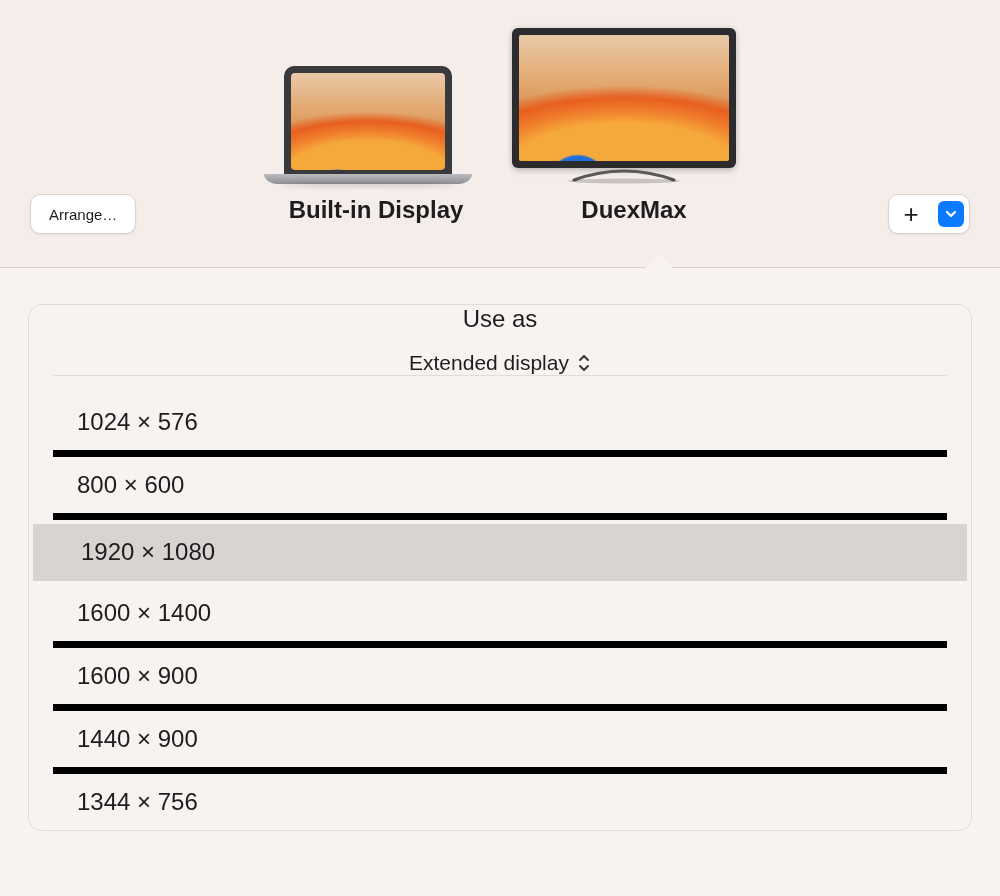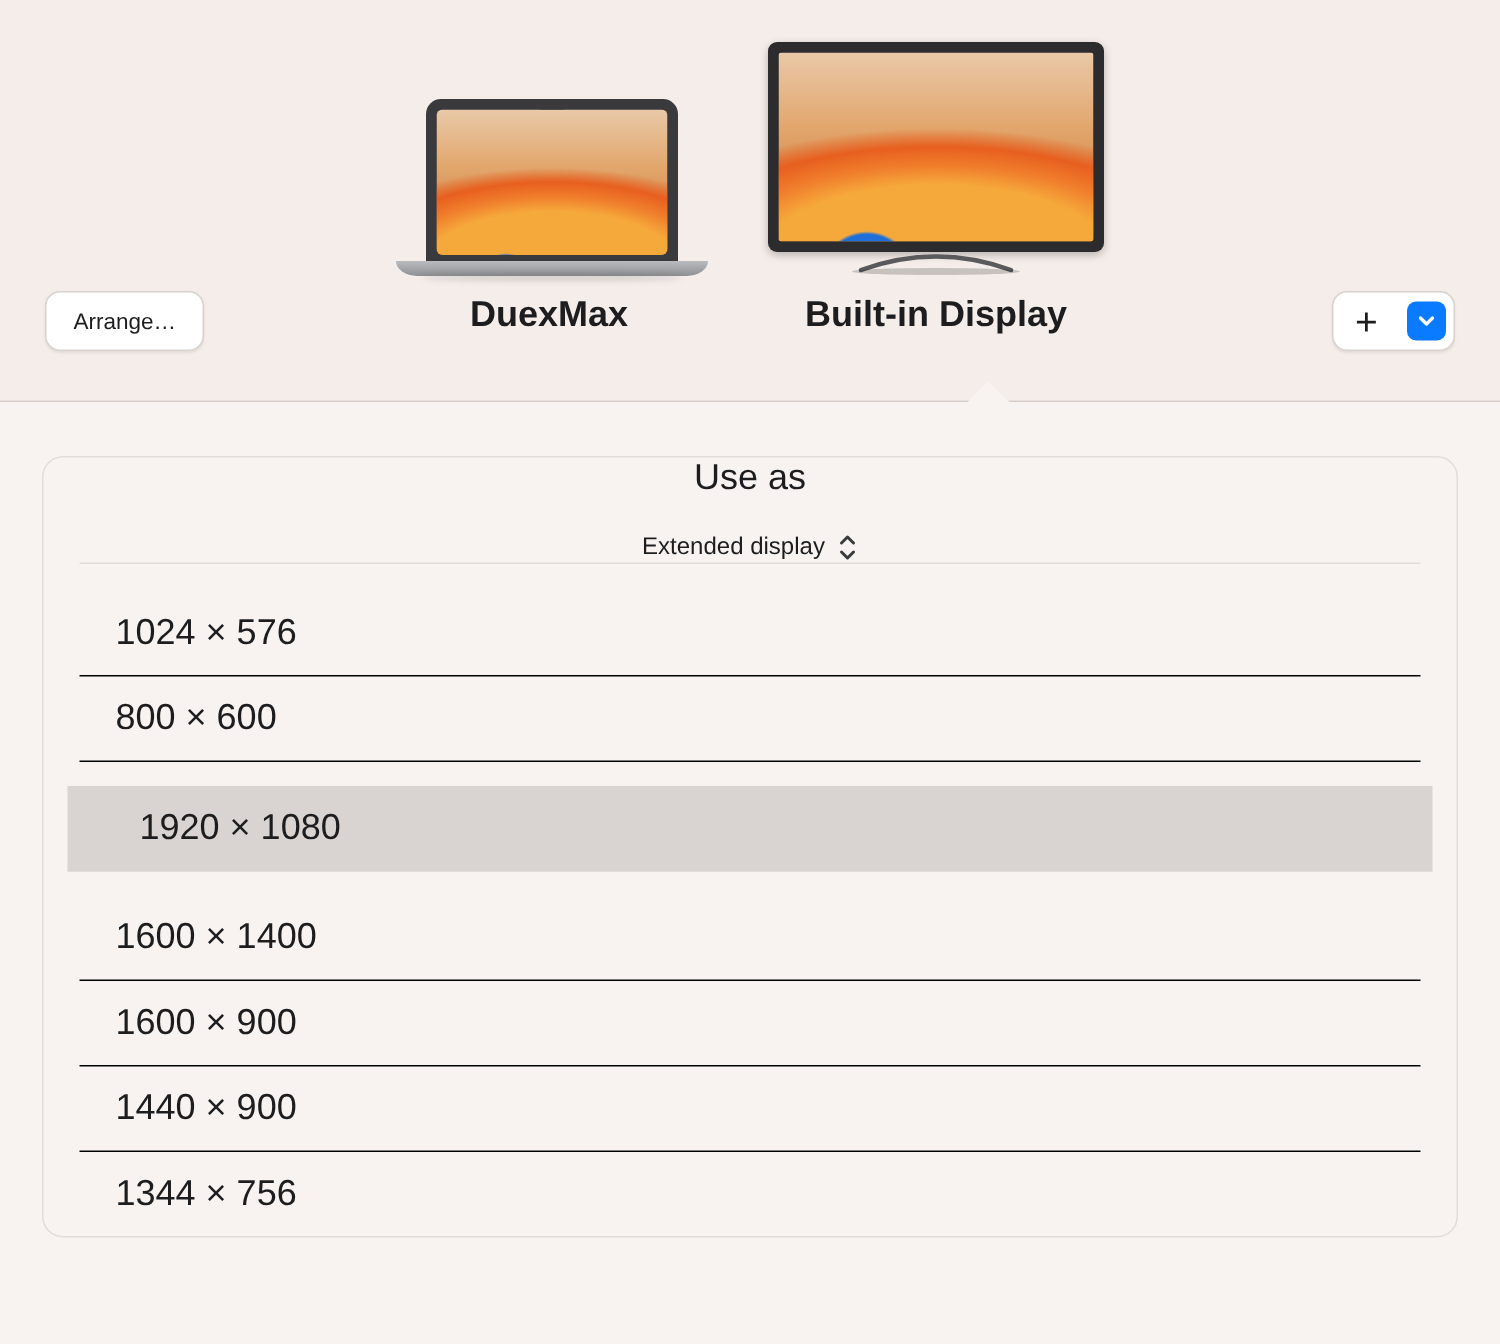--- a/index.html
+++ b/index.html
@@ -230,46 +230,46 @@
     flex-direction: column;
   }
   .use-as-label {
     font-size: 24px;
     color: #1d1d1f;
   }
   .use-as-selector {
     display: flex;
     align-items: center;
     gap: 8px;
-    font-size: 16px;
+    font-size: 21px;
     cursor: pointer;
   }
   .updown {
     display: inline-flex;
     flex-direction: column;
     justify-content: center;
     line-height: 0;
   }
 
   .divider { height:1px; background:#e3dbd7; margin: 0 24px; }
 
   .res-list {
     padding: 18px 0 0 0;
   }
   .res-item {
     font-size: 24px;
     color: #1d1d1f;
     padding: 14px 0 14px 24px;
-    border-bottom: 1px solid #000000;
+    border-bottom: 7px solid #000000;
     margin: 0 24px;
     cursor: pointer;
   }
   .res-item.selected {
     background: #d9d4d1;
-    margin: 16px;
+    margin: 4px;
     padding-left: 48px;
     border-bottom: 1px solid #d9d4d1;
   }
   .res-item:last-child { border-bottom: none; }
 </style>
 </head>
 <body>
 
 <div class="top">
 
@@ -291,22 +291,22 @@
         <svg width="120" height="18" viewBox="0 0 120 18">
           <path d="M10 14 Q60 -4 110 14" stroke="#5a5a5c" stroke-width="3" fill="none" stroke-linecap="round"></path>
           <ellipse cx="60" cy="15" rx="56" ry="2.4" fill="rgba(0,0,0,0.18)"></ellipse>
         </svg>
       </div>
     </div>
 
   </div>
 
   <div class="labels">
+    <div class="dl builtin">Built-in Display</div>
     <div class="dl ext">DuexMax</div>
-    <div class="dl builtin">Built-in Display</div>
   </div>
 
   <div class="arrange-btn">
     <span>Arrange…</span>
   </div>
 
   <div class="add-group">
     <div class="add-btn">
       <span>+</span>
     </div>

